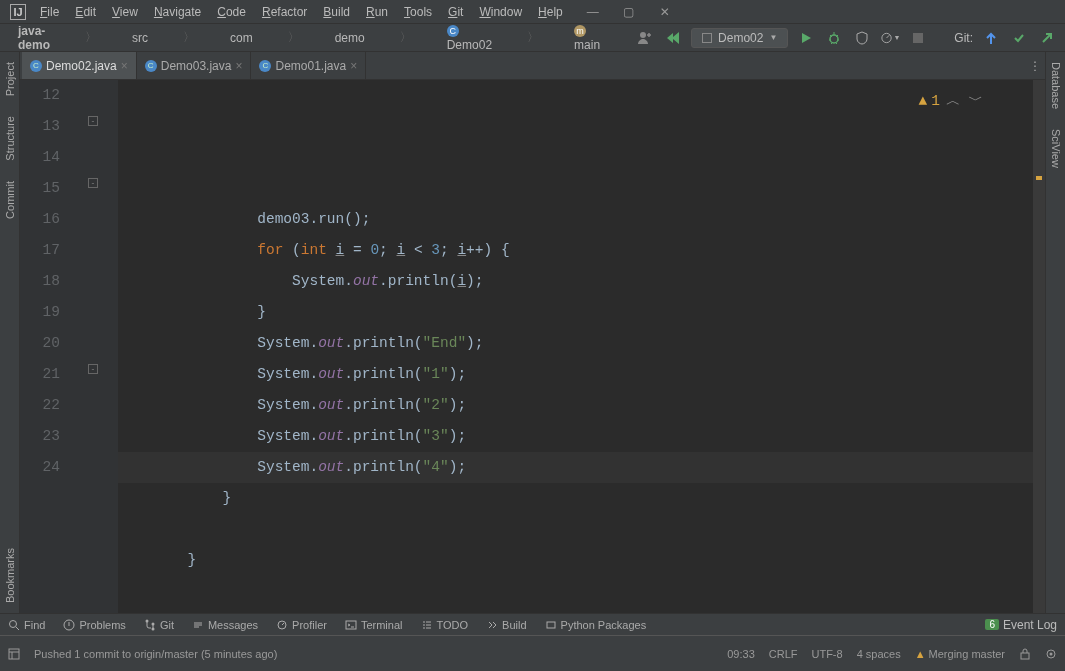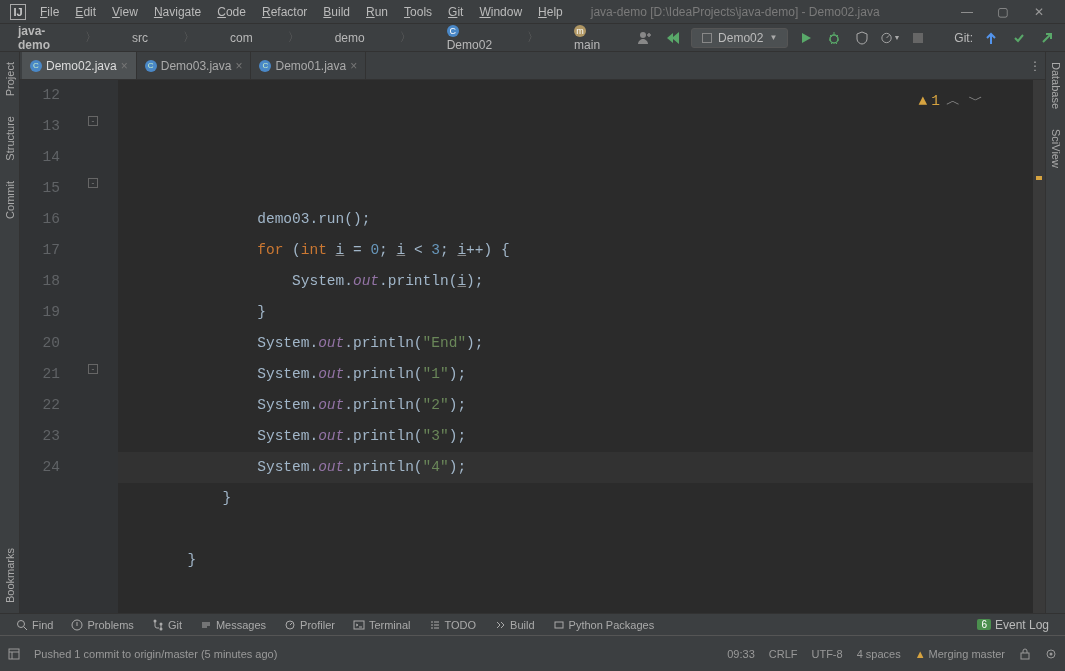--- a/index.html
+++ b/index.html
@@ -48,21 +48,21 @@
 .kw { color: #cc7832; }
 .fld { color: #9373a5; font-style: italic; }
 .str { color: #6a8759; }
 .num { color: #6897bb; }
 .var { text-decoration: underline; text-decoration-color: #888; }
 .warn-badge { position: absolute; top: 6px; right: 60px; display: flex; align-items: center; gap: 4px; color: #d6a340; }
 .warn-badge .tri { color: #d6a340; }
 .chev { color: #888; cursor: pointer; padding: 0 2px; }
 .side-scroll { position: absolute; right: 0; top: 0; bottom: 0; width: 12px; background: #3a3a3a; }
 .scroll-mark { position: absolute; right: 3px; width: 6px; height: 4px; }
-.bottom-tabs { height: 22px; display: flex; align-items: center; background: #3c3f41; border-top: 1px solid #323232; padding: 0 16px; gap: 18px; }
+.bottom-tabs { height: 22px; display: flex; align-items: center; background: #3c3f41; border-top: 1px solid #323232; padding: 0 8px; gap: 18px; }
 .btab { display: flex; align-items: center; gap: 4px; cursor: pointer; color: #aaa; font-size: 11px; }
 .bt-spacer { flex: 1; }
 .event-log { display: flex; align-items: center; gap: 4px; }
 .event-num { background: #4b8f4e; color: #fff; border-radius: 2px; padding: 0 4px; font-size: 10px; }
 .status-bar { height: 36px; display: flex; align-items: center; background: #3c3f41; border-top: 1px solid #555; padding: 0 8px; gap: 14px; font-size: 11px; color: #999; }
 .sb-spacer { flex: 1; }
 .warn-tri { color: #d6a340; }
 .sb-item { display: flex; align-items: center; gap: 3px; cursor: pointer; }
 svg { display: block; }
 </style>
@@ -78,21 +78,20 @@
       <span class="menu-item"><span class="mn">N</span>avigate</span>
       <span class="menu-item"><span class="mn">C</span>ode</span>
       <span class="menu-item"><span class="mn">R</span>efactor</span>
       <span class="menu-item"><span class="mn">B</span>uild</span>
       <span class="menu-item"><span class="mn">R</span>un</span>
       <span class="menu-item"><span class="mn">T</span>ools</span>
       <span class="menu-item"><span class="mn">G</span>it</span>
       <span class="menu-item"><span class="mn">W</span>indow</span>
       <span class="menu-item"><span class="mn">H</span>elp</span>
     </div>
-  <div class="title-text">java-demo [D:\IdeaProjects\java-demo] - Demo02.java</div>
   <div class="win-controls">
     <div class="win-btn">—</div>
     <div class="win-btn">▢</div>
     <div class="win-btn">✕</div>
   </div>
 </div>
 
 <div class="crumbbar">
   <span class="crumb" style="font-weight:bold;">java-demo</span>
   <span class="crumb-sep">〉</span>

